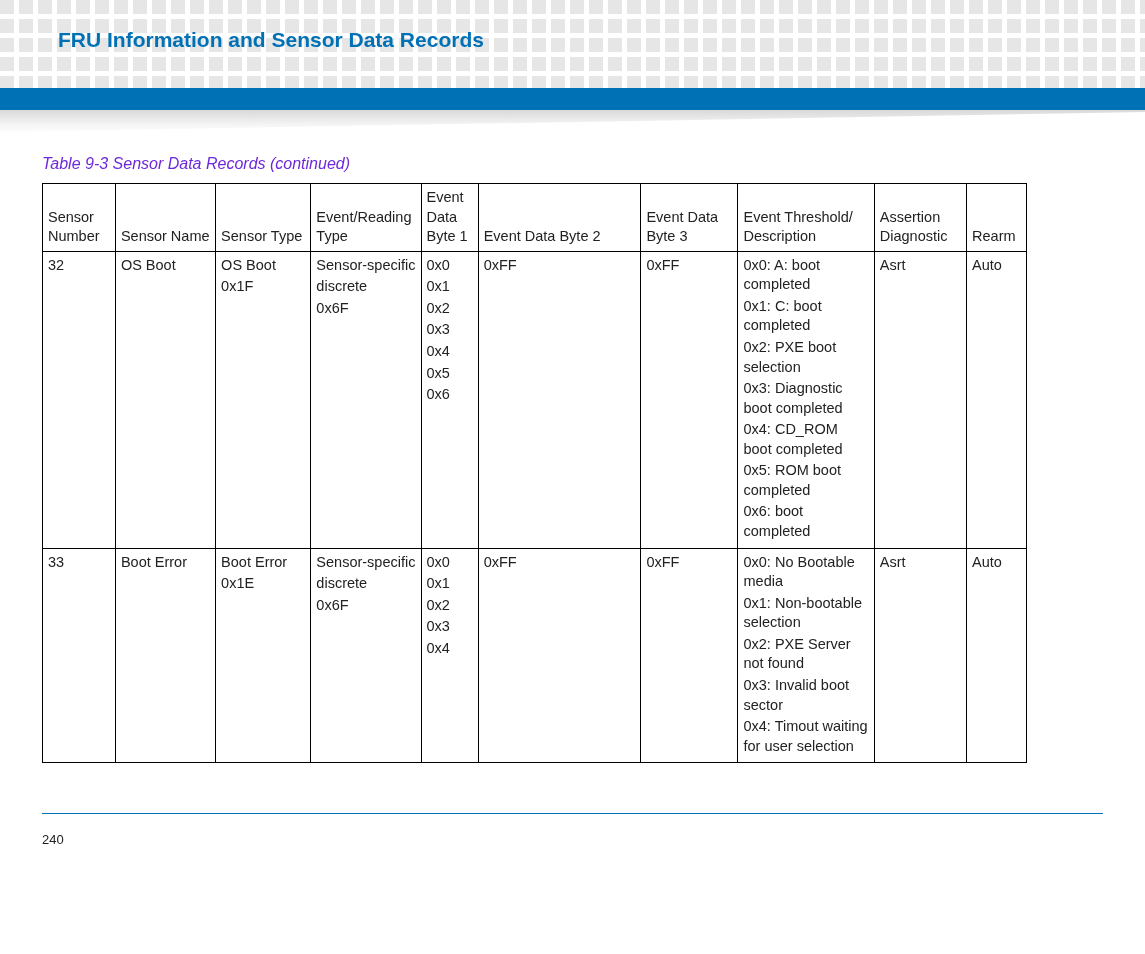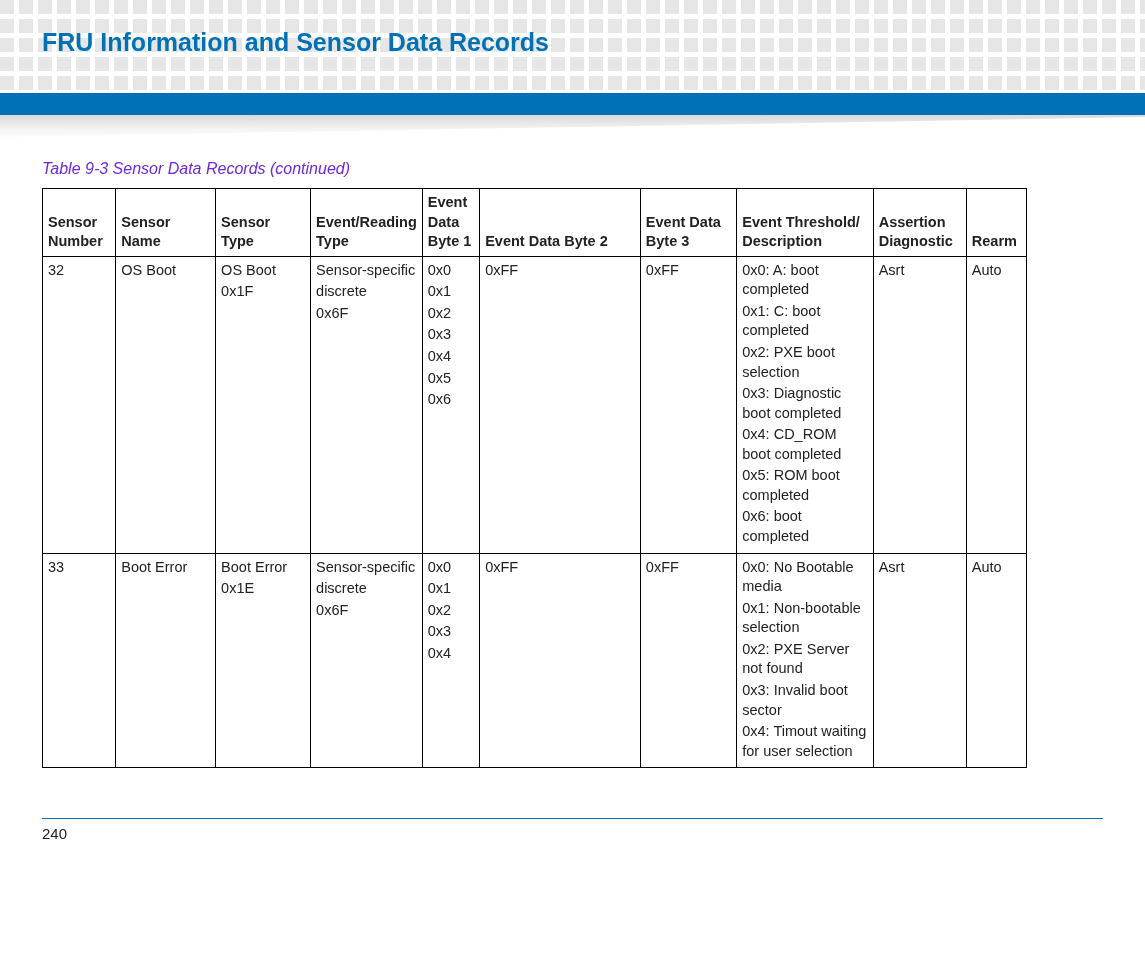--- a/index.html
+++ b/index.html
@@ -36,21 +36,22 @@
     background-color: #e6e6e6;
   }
   .chapter-title-wrap {
     position: relative;
     z-index: 2;
     padding: 28px 0 0 42px;
   }
   .chapter-title {
     color: #0071b5;
     font-weight: 700;
-    font-size: 25px;
+    font-size: 21px;
+    margin-left: 16px;
   }
   .blue-bar {
     position: relative;
     z-index: 2;
     height: 22px;
     background: #0071b5;
     margin-top: 36px;
     width: 1145px;
   }
   .shadow-bar {
@@ -81,45 +82,45 @@
   table.data th, table.data td {
     border: 1px solid #000;
     padding: 4px 5px;
     font-size: 14.5px;
     vertical-align: top;
     text-align: left;
     font-weight: 400;
     line-height: 1.35;
   }
   table.data th {
-    font-weight: 700;
+    font-weight: 400;
     vertical-align: bottom;
   }
   .multi-line span {
     display: block;
     margin-bottom: 2px;
   }
   .col-num   { width: 64px; }
   .col-name  { width: 98px; }
   .col-type  { width: 92px; }
   .col-evread{ width: 100px; }
   .col-b1    { width: 48px; }
   .col-b2    { width: 175px; }
   .col-b3    { width: 96px; }
   .col-desc  { width: 136px; }
   .col-asrt  { width: 84px; }
   .col-rearm { width: 50px; }
 
   .footer {
     margin: 50px 42px 0 42px;
     border-top: 1.5px solid #0071b5;
-    padding-top: 6px;
+    padding-top: 18px;
     display: flex;
     justify-content: space-between;
-    font-size: 15px;
+    font-size: 13px;
   }
   .footer .pg { font-weight: 400; }
   .footer .doc { font-style: italic; }
 </style>
 </head>
 <body>
 
 <div class="header-pattern"></div>
 
 <div class="chapter-title-wrap">

